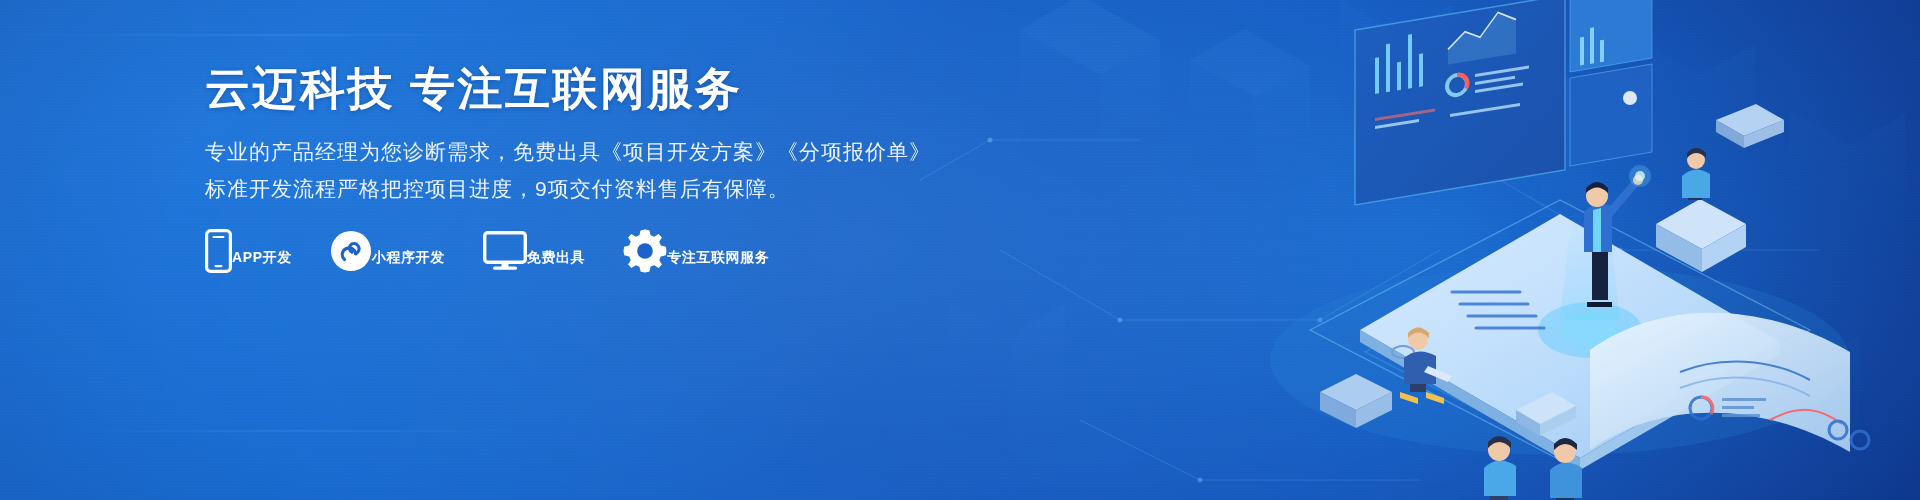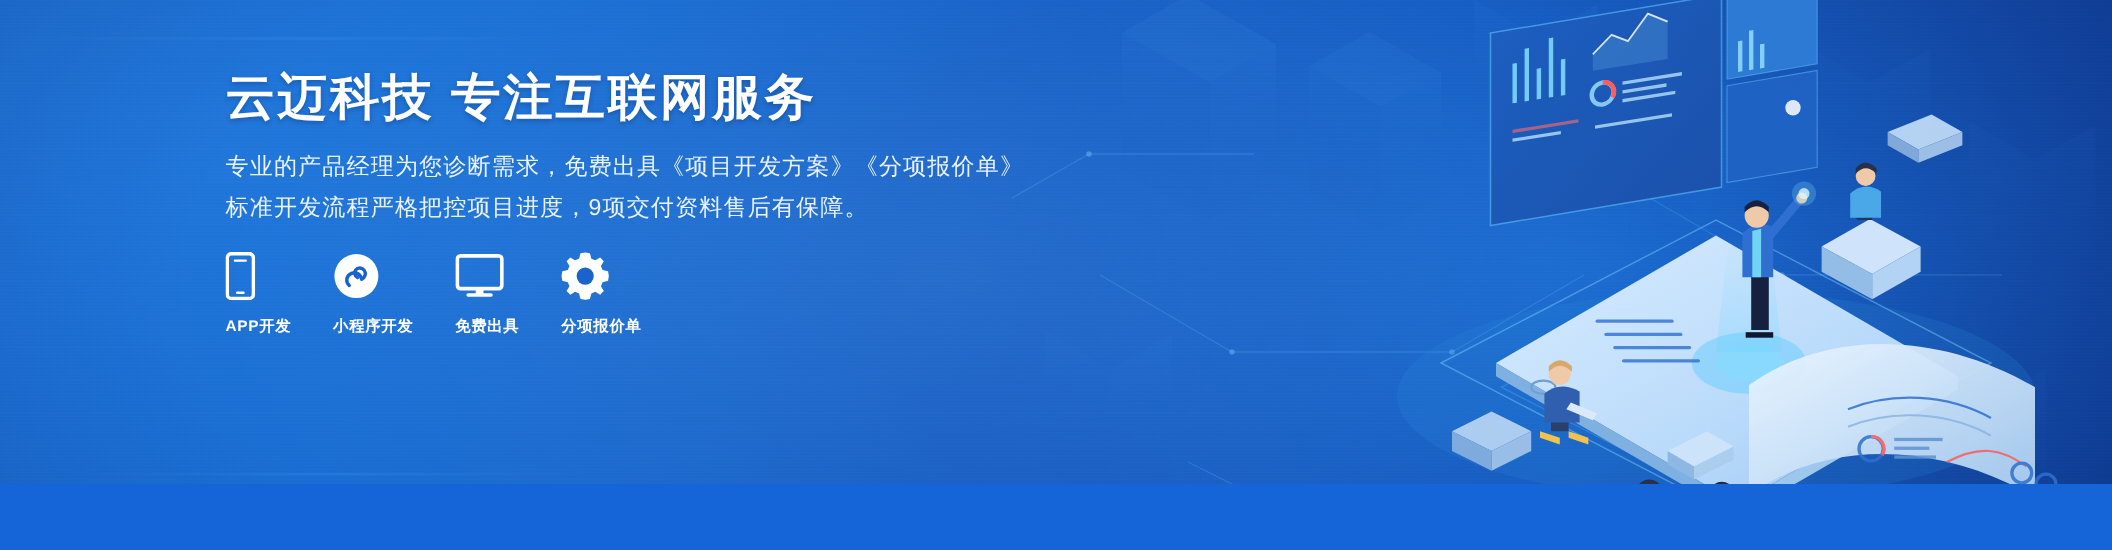--- a/index.html
+++ b/index.html
@@ -5,21 +5,21 @@
 <style>
   * { margin:0; padding:0; box-sizing:border-box; }
   html,body { width:1920px; height:500px; overflow:hidden; }
   body {
     font-family:"Liberation Sans","DejaVu Sans",sans-serif;
     background:#1565d8;
   }
 
   #banner {
     position:relative;
-    width:1920px; height:440px;
+    width:1920px; height:500px;
     overflow:hidden;
     background:
       radial-gradient(ellipse 900px 560px at 1430px 250px, rgba(30,130,230,0.55) 0%, rgba(20,90,200,0.0) 70%),
       radial-gradient(ellipse 1100px 700px at 200px 120px, rgba(40,130,225,0.55) 0%, rgba(20,80,190,0.0) 72%),
       linear-gradient(115deg, #1a6ad4 0%, #1668cf 22%, #1760c6 45%, #1552b8 68%, #1449ac 85%, #113f9e 100%);
   }
 
   
   .scanlines{
     position:absolute; inset:0;
@@ -72,22 +72,22 @@
   .services{
     position:absolute;
     left:205px; top:228px;
     display:flex;
     align-items:flex-end;
     gap:38px;
     z-index:6;
   }
   .service{
     display:flex;
-    flex-direction:column;
-    align-items:flex-start;
+    flex-direction:row;
+    align-items:center;
     width:auto;
     cursor:pointer;
   }
   .svc-icon{
     height:46px;
     display:flex; align-items:center; justify-content:center;
     margin-bottom:14px;
   }
   .svc-icon svg{ display:block; fill:#ffffff; }
   .svc-label{
@@ -423,18 +423,18 @@
       <span class="svc-label">免费出具</span>
     </div>
 
     <div class="service">
       <span class="svc-icon">
         <svg width="44" height="44" viewBox="0 0 44 44" xmlns="http://www.w3.org/2000/svg">
           <path d="M22 0.5 L26.3 1.2 L27.6 6.2 L31.2 7.7 L35.6 5.1 L38.9 8.4 L36.3 12.8 L37.8 16.4 L42.8 17.7 L43.5 22 L42.8 26.3 L37.8 27.6 L36.3 31.2 L38.9 35.6 L35.6 38.9 L31.2 36.3 L27.6 37.8 L26.3 42.8 L22 43.5 L17.7 42.8 L16.4 37.8 L12.8 36.3 L8.4 38.9 L5.1 35.6 L7.7 31.2 L6.2 27.6 L1.2 26.3 L0.5 22 L1.2 17.7 L6.2 16.4 L7.7 12.8 L5.1 8.4 L8.4 5.1 L12.8 7.7 L16.4 6.2 L17.7 1.2 Z" fill="#ffffff"></path>
           <circle cx="22" cy="22" r="7.8" fill="#1a62cc"></circle>
         </svg>
       </span>
-      <span class="svc-label">分项报价单</span>
+      <span class="svc-label">专注互联网服务</span>
     </div>
 
   </div>
 
 </div>
 
 </body></html>

